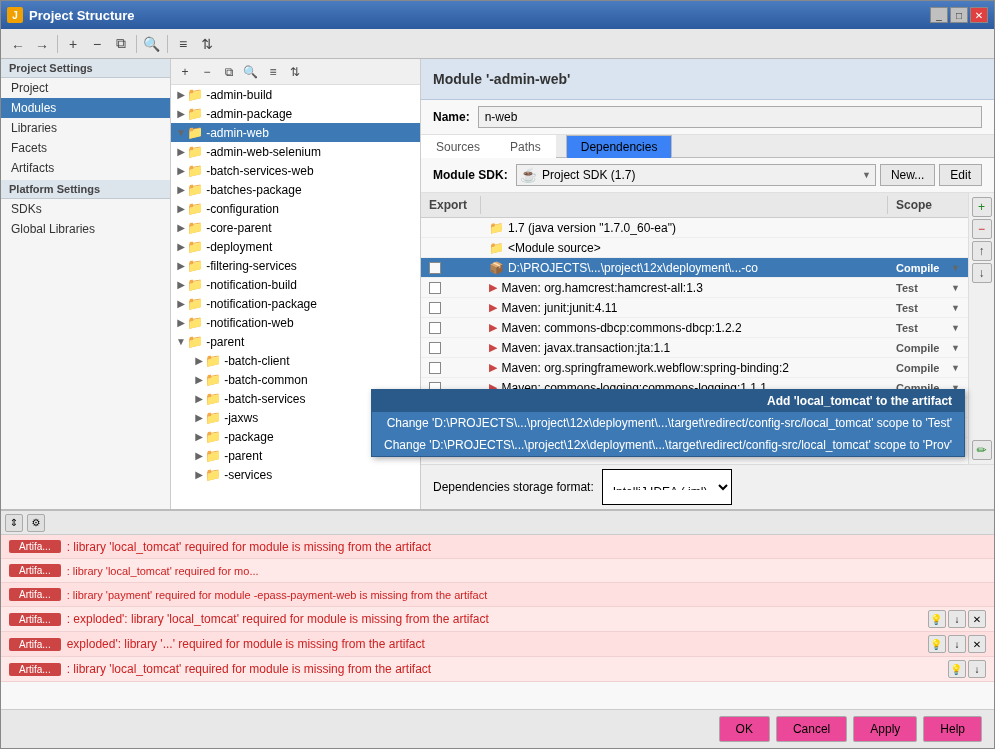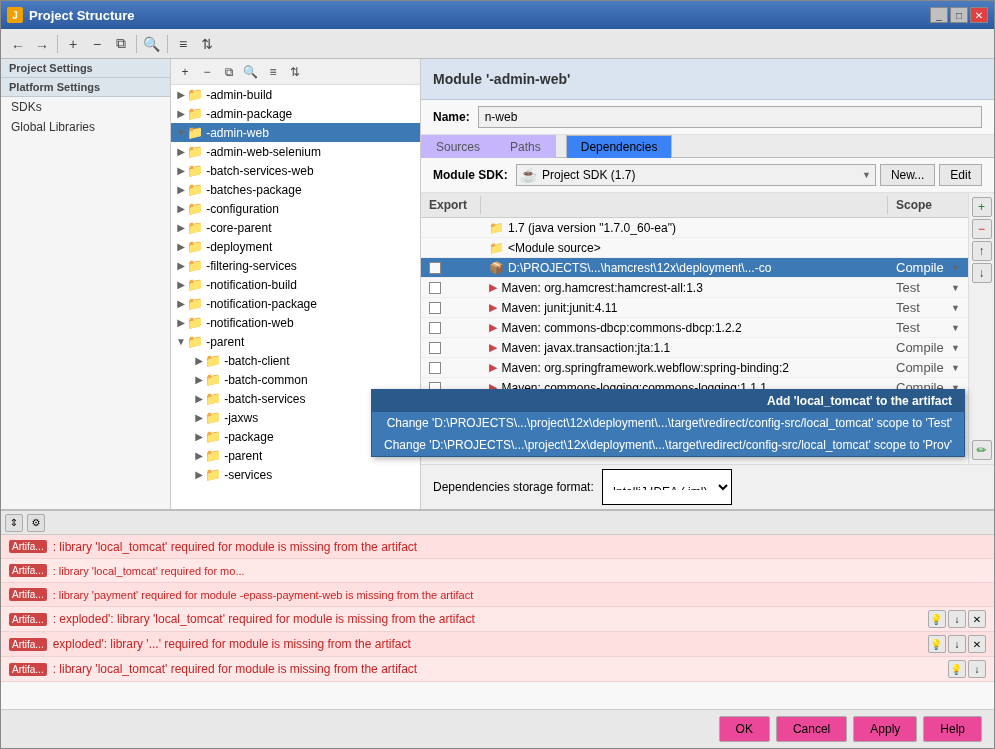--- a/index.html
+++ b/index.html
@@ -59,42 +59,42 @@
     .right-panel { flex: 1; display: flex; flex-direction: column; overflow: hidden; background: #f8f8f8; }
 
     .module-header { background: #d9e4f0; padding: 12px 12px; display: flex; align-items: center; border-bottom: 1px solid #b8c8dc; flex-shrink: 0; }
     .module-title { font-size: 14px; font-weight: bold; color: #333; }
 
     .name-row { display: flex; align-items: center; padding: 6px 12px; border-bottom: 1px solid #e0e0e0; background: #f8f8f8; flex-shrink: 0; }
     .name-label { font-weight: bold; margin-right: 8px; }
     .name-input { flex: 1; padding: 2px 6px; border: 1px solid #aaa; background: #f0f0f0; height: 22px; }
 
     .tabs-row { display: flex; border-bottom: 1px solid #bbb; background: #ebebeb; flex-shrink: 0; }
-    .tab { padding: 4px 14px; cursor: pointer; border: 1px solid transparent; border-bottom: none; margin-bottom: -1px; background: #c4b5fd; color: #555; }
+    .tab { padding: 4px 14px; cursor: pointer; border: 1px solid transparent; border-bottom: none; margin-bottom: -1px; background: #ffffff; color: #555; }
     .tab.active { background: #3b82f6; border-color: #bbb; color: #000; font-weight: normal; margin-left: 10px; }
 
     .sdk-row { display: flex; align-items: center; padding: 6px 12px; border-bottom: 1px solid #e0e0e0; background: #f8f8f8; gap: 8px; flex-shrink: 0; }
     .sdk-label { font-weight: bold; white-space: nowrap; }
     .sdk-select { flex: 1; padding: 2px 4px; border: 1px solid #aaa; background: #f0f0f0; height: 22px; display: flex; align-items: center; }
     .sdk-btn { padding: 2px 10px; border: 1px solid #aaa; background: #e8e8e8; cursor: pointer; height: 22px; }
 
     .deps-table { flex: 1; overflow-y: auto; }
     .deps-header { display: flex; background: #e8e8e8; border-bottom: 1px solid #ccc; padding: 3px 0; position: sticky; top: 0; }
     .deps-col { padding: 2px 8px; font-weight: bold; color: #444; border-right: 1px solid #ccc; }
     .deps-col.export { width: 60px; }
     .deps-col.scope { width: 80px; border-right: none; }
 
     .dep-row { display: flex; align-items: center; border-bottom: 1px solid #eee; min-height: 20px; }
     .dep-row.selected { background: #3d7ab5; color: white; }
     .dep-row.selected .dep-scope { color: white; }
     .dep-cell { padding: 2px 8px; }
     .dep-cell.export { width: 60px; display: flex; align-items: center; }
     .dep-cell.name { flex: 1; display: flex; align-items: center; gap: 4px; }
     .dep-cell.scope-cell { width: 80px; display: flex; align-items: center; justify-content: space-between; }
-    .dep-scope { color: #555; font-size: 13px; }
+    .dep-scope { color: #555; font-size: 11px; font-weight: bold; }
     .dep-dropdown { font-size: 9px; color: #666; cursor: pointer; }
 
     .checkbox { width: 12px; height: 12px; border: 1px solid #888; background: white; display: inline-block; flex-shrink: 0; cursor: pointer; }
 
     .side-buttons { width: 26px; background: #f0f0f0; border-left: 1px solid #ddd; display: flex; flex-direction: column; align-items: center; padding: 4px 2px; gap: 2px; flex-shrink: 0; }
     .side-btn { width: 20px; height: 20px; border: 1px solid #aaa; background: #e8e8e8; display: flex; align-items: center; justify-content: center; cursor: pointer; font-size: 12px; color: #444; border-radius: 2px; }
     .side-btn.green { color: #228822; }
     .side-btn.red { color: #cc2222; }
 
     .storage-row { display: flex; align-items: center; padding: 4px 12px; border-top: 1px solid #ddd; background: #f0f0f0; flex-shrink: 0; gap: 8px; }
@@ -102,21 +102,21 @@
     .storage-select { padding: 14px 6px; border: 1px solid #000000; background: #fff; height: 36px; }
 
     
     .bottom-panel { height: 200px; background: #f8f8f8; border-top: 2px solid #bbb; display: flex; flex-direction: column; flex-shrink: 0; }
     .bottom-toolbar { display: flex; align-items: center; padding: 2px 4px; background: #e8e8e8; border-bottom: 1px solid #ccc; height: 24px; gap: 4px; }
     .bottom-btn { width: 18px; height: 18px; border: 1px solid #aaa; background: #e0e0e0; display: flex; align-items: center; justify-content: center; cursor: pointer; font-size: 10px; border-radius: 2px; }
     .bottom-content { flex: 1; overflow-y: auto; }
 
     .error-row { display: flex; align-items: center; padding: 3px 8px; border-bottom: 1px solid #f0d0d0; background: #fff0f0; min-height: 24px; position: relative; }
     .error-row.pink { background: #ffe0e0; }
-    .error-badge { background: #cc4444; color: white; padding: 1px 3px; font-size: 10px; border-radius: 2px; margin-right: 6px; white-space: nowrap; flex-shrink: 0; }
+    .error-badge { background: #cc4444; color: white; padding: 1px 10px; font-size: 10px; border-radius: 2px; margin-right: 6px; white-space: nowrap; flex-shrink: 0; }
     .error-text { flex: 1; color: #cc2222; font-size: 11px; overflow: hidden; white-space: nowrap; text-overflow: ellipsis; }
     .error-actions { display: flex; gap: 2px; margin-left: 4px; }
     .err-btn { width: 18px; height: 18px; border: 1px solid #aaa; background: #e8e8e8; display: flex; align-items: center; justify-content: center; cursor: pointer; font-size: 10px; border-radius: 2px; }
 
     
     .context-menu { position: absolute; background: #3d7ab5; color: white; z-index: 1000; border: 1px solid #2a5a8a; box-shadow: 2px 2px 6px rgba(0,0,0,0.3); min-width: 320px; text-align: right; }
     .context-menu-item { padding: 4px 12px; cursor: pointer; white-space: nowrap; font-size: 12px; }
     .context-menu-item.first { background: #2a5a8a; font-weight: bold; }
 
     
@@ -149,20 +149,27 @@
     <div class="toolbar-btn">🔍</div>
     <div class="toolbar-sep"></div>
     <div class="toolbar-btn">≡</div>
     <div class="toolbar-btn">⇅</div>
   </div>
 
   <div style="display: flex; flex: 1; overflow: hidden; position: relative;">
 
     <div class="left-panel">
       <div class="section-header">Project Settings</div>
+      <div class="nav-section">
+        <div class="nav-item">Project</div>
+        <div class="nav-item selected">Modules</div>
+        <div class="nav-item">Libraries</div>
+        <div class="nav-item">Facets</div>
+        <div class="nav-item">Artifacts</div>
+      </div>
       <div class="section-header">Platform Settings</div>
       <div class="nav-section">
         <div class="nav-item">SDKs</div>
         <div class="nav-item">Global Libraries</div>
       </div>
     </div>
 
     <div class="module-tree">
       <div class="tree-toolbar">
         <div class="tree-btn">+</div>
@@ -339,21 +346,21 @@
             <div class="dep-cell scope-cell">
               <span class="dep-scope"></span>
             </div>
           </div>
           <div class="dep-row selected">
             <div class="dep-cell export">
               <div class="checkbox" style="background: #f8f8f8;"></div>
             </div>
             <div class="dep-cell name">
               <span style="color: #ffcc66; font-size: 12px;">📦</span>
-              <span>D:\PROJECTS\...\hamcrest\12x\deployment\...-co</span>
+              <span>D:\PROJECTS\...\project\12x\deployment\...-co</span>
             </div>
             <div class="dep-cell scope-cell">
               <span class="dep-scope" style="color: white;">Compile</span>
               <span class="dep-dropdown">▼</span>
             </div>
           </div>
           <div class="dep-row">
             <div class="dep-cell export">
               <div class="checkbox"></div>
             </div>

